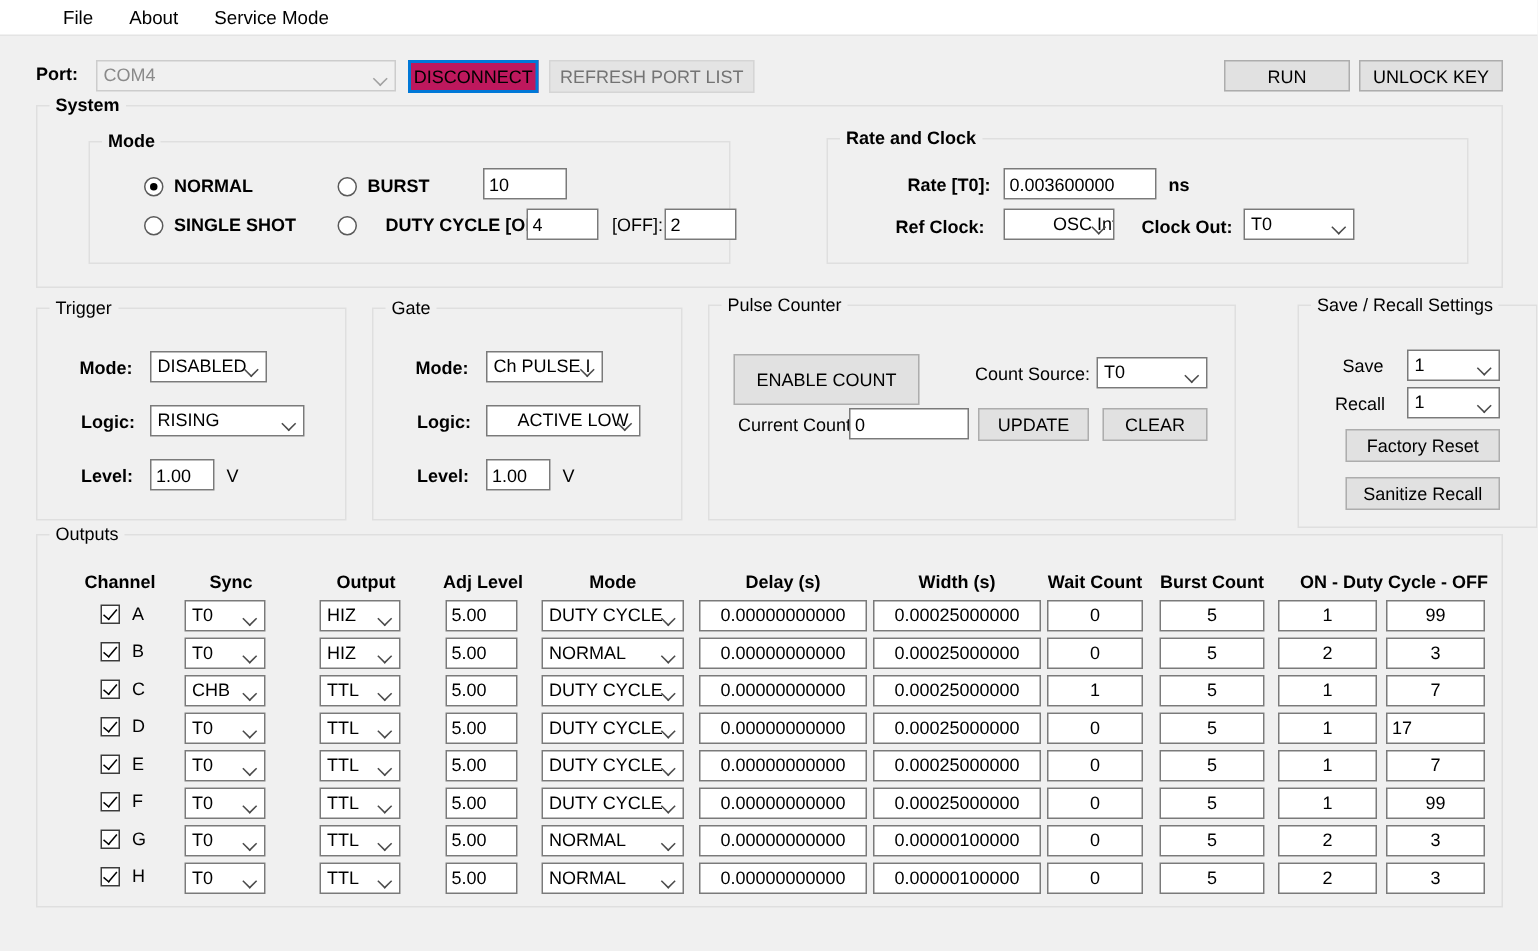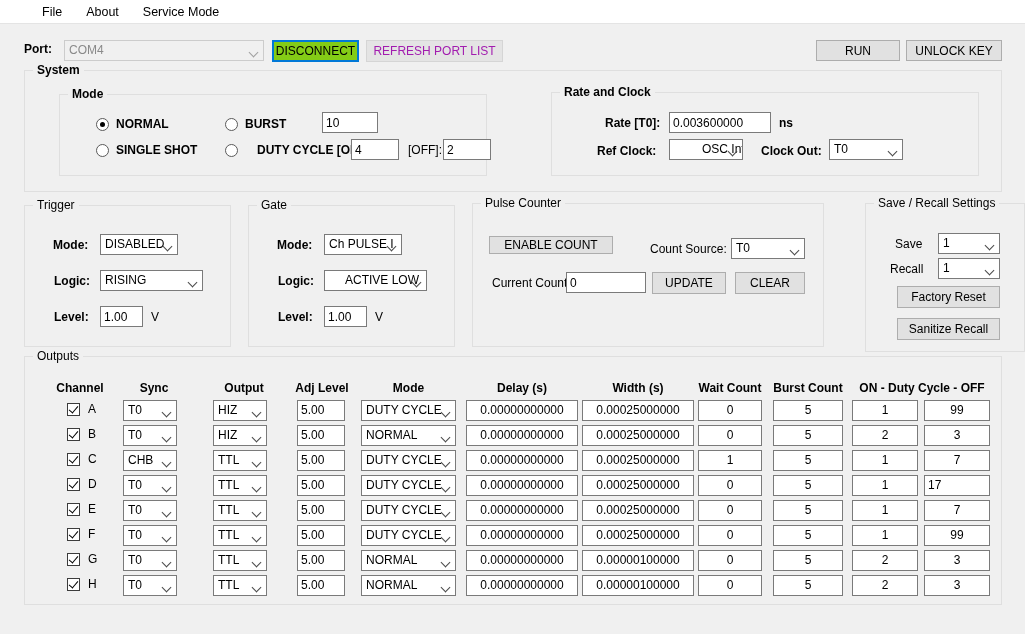--- a/index.html
+++ b/index.html
@@ -85,26 +85,26 @@
     font-family: "Liberation Sans", sans-serif;
     font-size: 12px;
     color: #000;
     text-align: center;
     cursor: default;
     white-space: nowrap;
     display: flex; align-items: center; justify-content: center;
   }
   .btn.focus {
     border: 2px solid #0078d7;
-    background: #84cc16;
+    background: #be185d;
   }
   .btn.disabled {
     background: #e4e4e4;
     border: 1px solid #d5d5d5;
-    color: #a21caf;
+    color: #737373;
   }
 
   
   .grp {
     position: absolute;
     border: 1px solid #dfdfdf;
     box-sizing: border-box;
   }
   .grp > .grp-title {
     position: absolute;
@@ -267,21 +267,21 @@
   </div>
 
   <span class="lbl lbl-b abs" style="left:29px; top:104px;">Level:</span>
   <input class="tbox abs" style="left: 75px; top: 100px; width: 43px;" type="text" value="1.00">
   <span class="lbl abs" style="left:126px; top:104px;">V</span>
 </div>
 
 <div class="grp" style="left:472px; top:203px; width:352px; height:144px;">
   <span class="grp-title">Pulse Counter</span>
 
-  <div class="btn abs" style="left:16px; top:32px; width:124px; height:18px;">
+  <div class="btn abs" style="left:16px; top:32px; width:124px; height:34px;">
     <span>ENABLE COUNT</span>
   </div>
 
   <span class="lbl abs" style="left:177px; top:38px;">Count Source:</span>
   <div class="combo abs" style="left:258px; top:34px; width:74px;">
     <span class="cv">T0</span>
   </div>
 
   <span class="lbl abs" style="left:19px; top:72px;">Current Count:</span>
   <input class="tbox abs" style="left: 93px; top: 68px; width: 80px;" type="text" value="0">
@@ -320,21 +320,21 @@
   <div class="abs" style="left:0; top:24px; width:978px; height:18px;">
     <span class="lbl lbl-b abs" style="left:24px;  width:62px; text-align:center;">Channel</span>
     <span class="lbl lbl-b abs" style="left:98px;  width:62px; text-align:center;">Sync</span>
     <span class="lbl lbl-b abs" style="left:188px; width:62px; text-align:center;">Output</span>
     <span class="lbl lbl-b abs" style="left:261px; width:72px; text-align:center;">Adj Level</span>
     <span class="lbl lbl-b abs" style="left:336px; width:95px; text-align:center;">Mode</span>
     <span class="lbl lbl-b abs" style="left:441px; width:112px; text-align:center;">Delay (s)</span>
     <span class="lbl lbl-b abs" style="left:557px; width:112px; text-align:center;">Width (s)</span>
     <span class="lbl lbl-b abs" style="left:673px; width:64px; text-align:center;">Wait Count</span>
     <span class="lbl lbl-b abs" style="left:748px; width:70px; text-align:center;">Burst Count</span>
-    <span class="lbl lbl-b abs" style="left:827px; width:140px; text-align:center;">ON - Duty Cycle - OFF</span>
+    <span class="lbl lbl-b abs" style="left:827px; width:140px; text-align:right;">ON - Duty Cycle - OFF</span>
   </div>
 
   <div id="outputs-rows" class="abs" style="left:0; top:42px; width:978px;">
       <div class="abs" style="left: 0px; top: 0px; width: 978px; height: 25px;">
         <div class="row abs" style="left: 42px; top: 3px;">
           <span class="cbox on"></span>
           <span class="lbl" style="margin-left: 8px;">A</span>
         </div>
         <div class="combo abs" style="left: 98px; top: 1px; width: 54px;">
           <span class="cv">T0</span>

